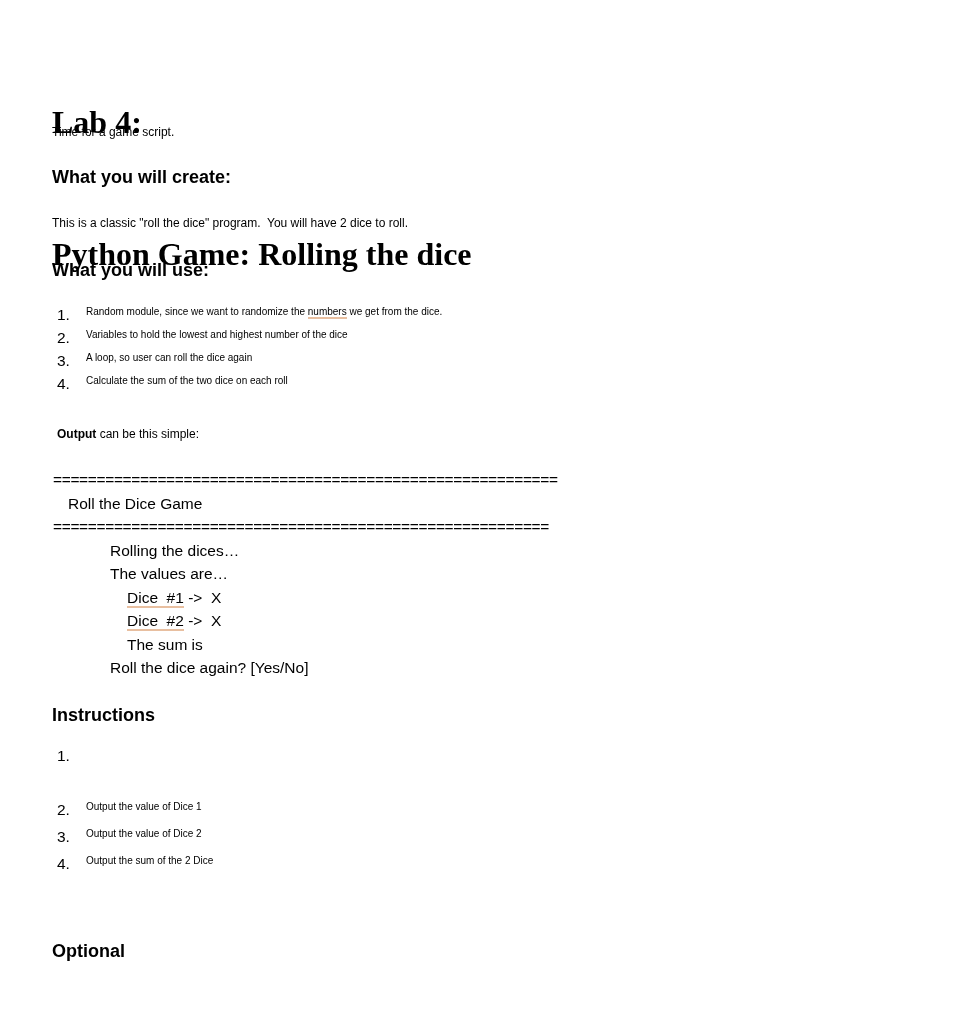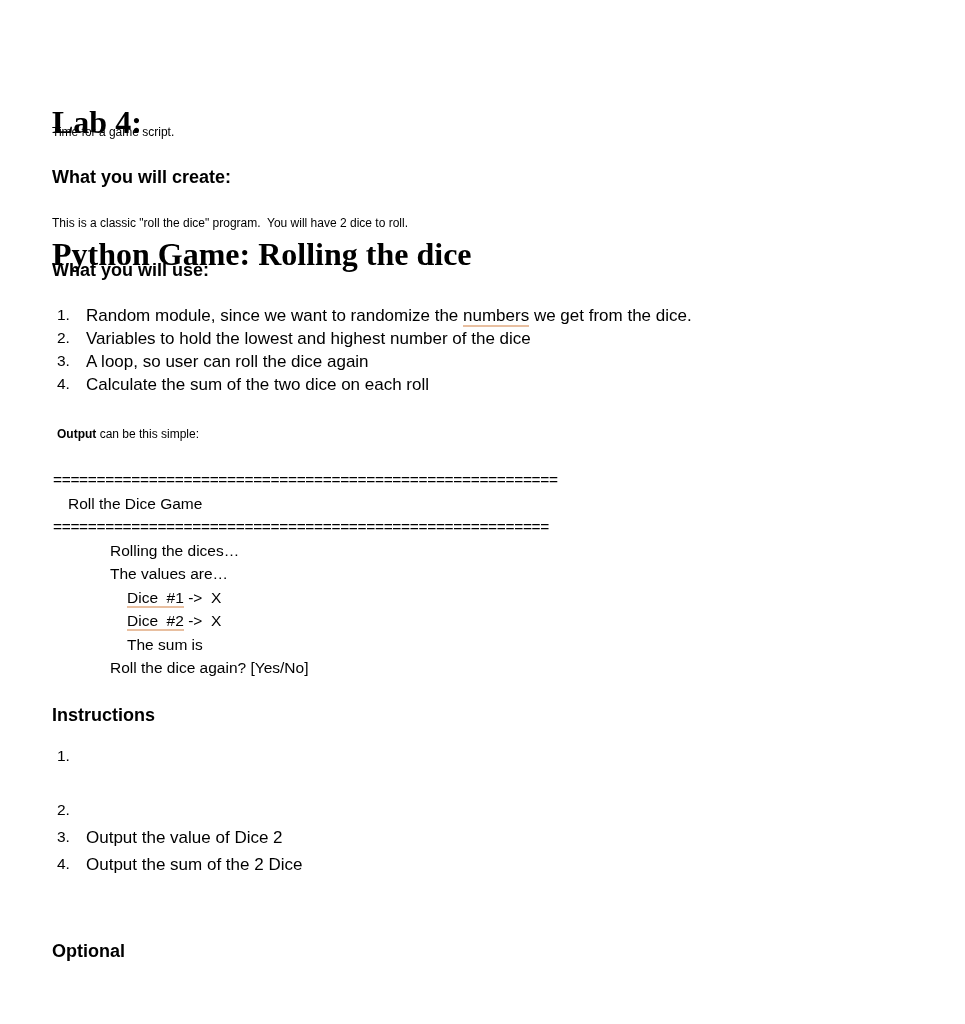--- a/index.html
+++ b/index.html
@@ -78,21 +78,21 @@
     left: 57px;
     width: 26px;
     text-align: left;
     font-size: 15.5px;
     color: #000000;
   }
   .li-text {
     display: block;
     margin-left: 86px;
     margin-right: 20px;
-    font-size: 17px;
+    font-size: 10px;
     color: #000000;
   }
   .li-text.nowrap { white-space: pre; }
 
   
   .sp {
     border-bottom: 2px solid #e8bfa0;
     padding-bottom: 0px;
   }
 
@@ -180,20 +180,21 @@
   <div class="subhead" style="top:705px;">Instructions</div>
 
   <div class="numlist" style="top:747px;">
 
     <div class="li-row" style="min-height:50px;">
       <span class="li-num">1.</span>
     </div>
 
     <div class="li-row" style="margin-top:4px;">
       <span class="li-num">2.</span>
+      <span class="li-text nowrap">Output the value of Dice 1</span>
     </div>
 
     <div class="li-row" style="margin-top:4px;">
       <span class="li-num">3.</span>
       <span class="li-text nowrap">Output the value of Dice 2</span>
     </div>
 
     <div class="li-row" style="margin-top:4px;">
       <span class="li-num">4.</span>
       <span class="li-text nowrap">Output the sum of the 2 Dice</span>

